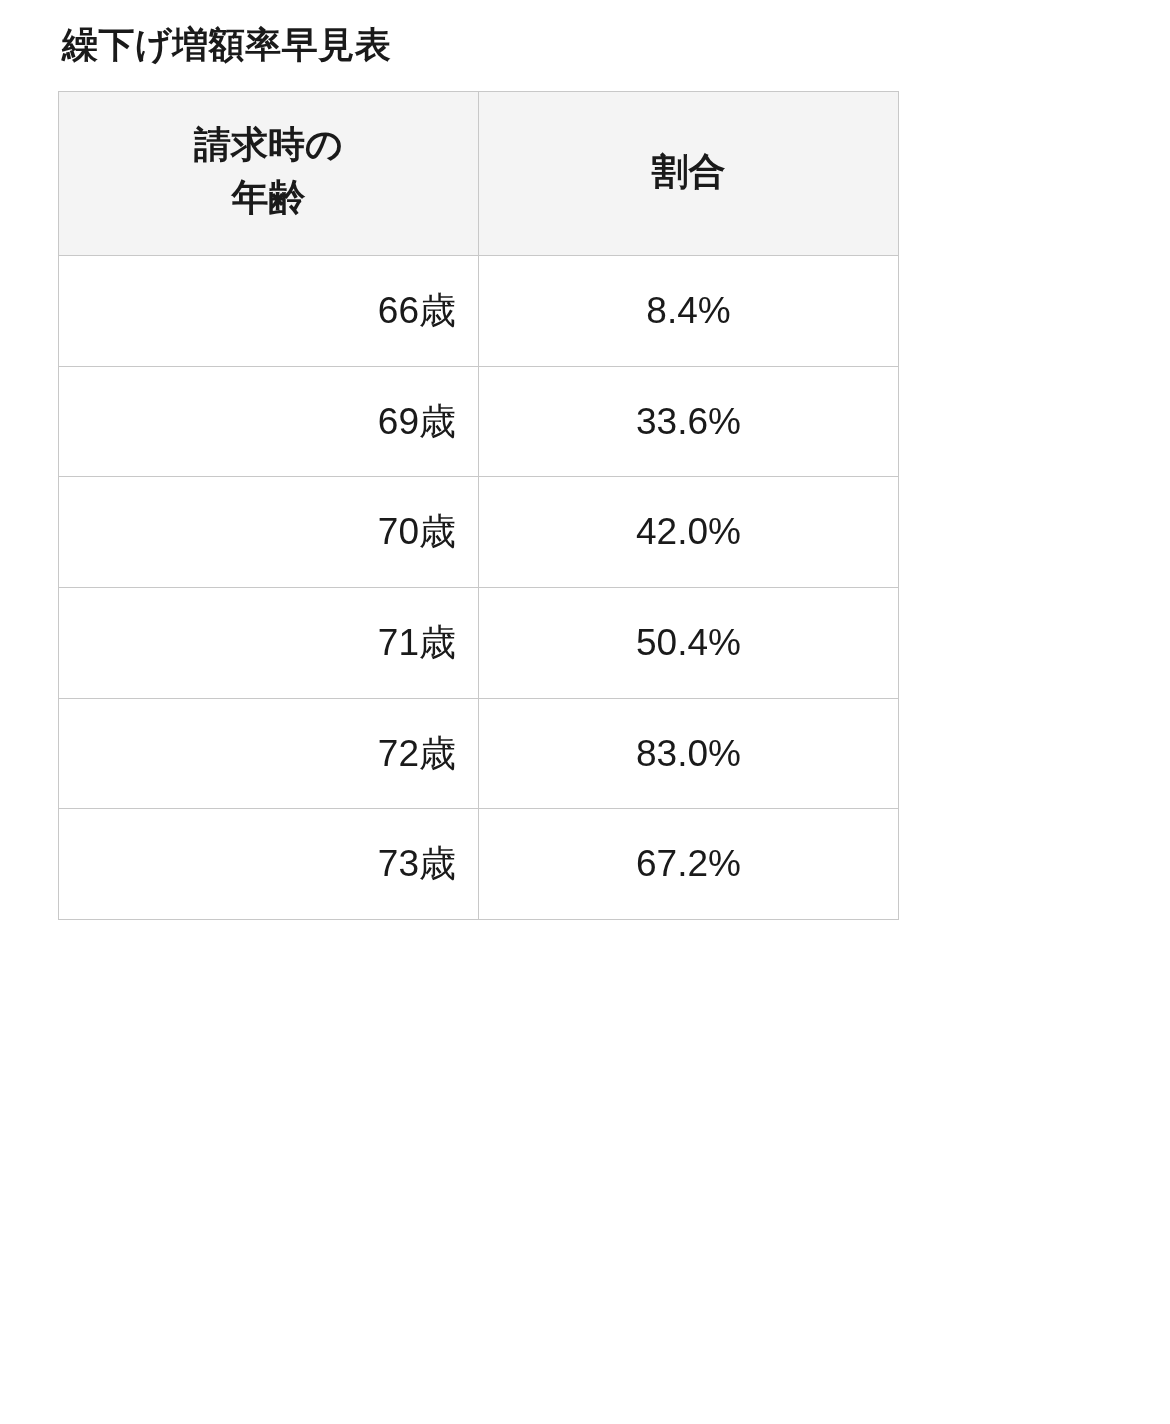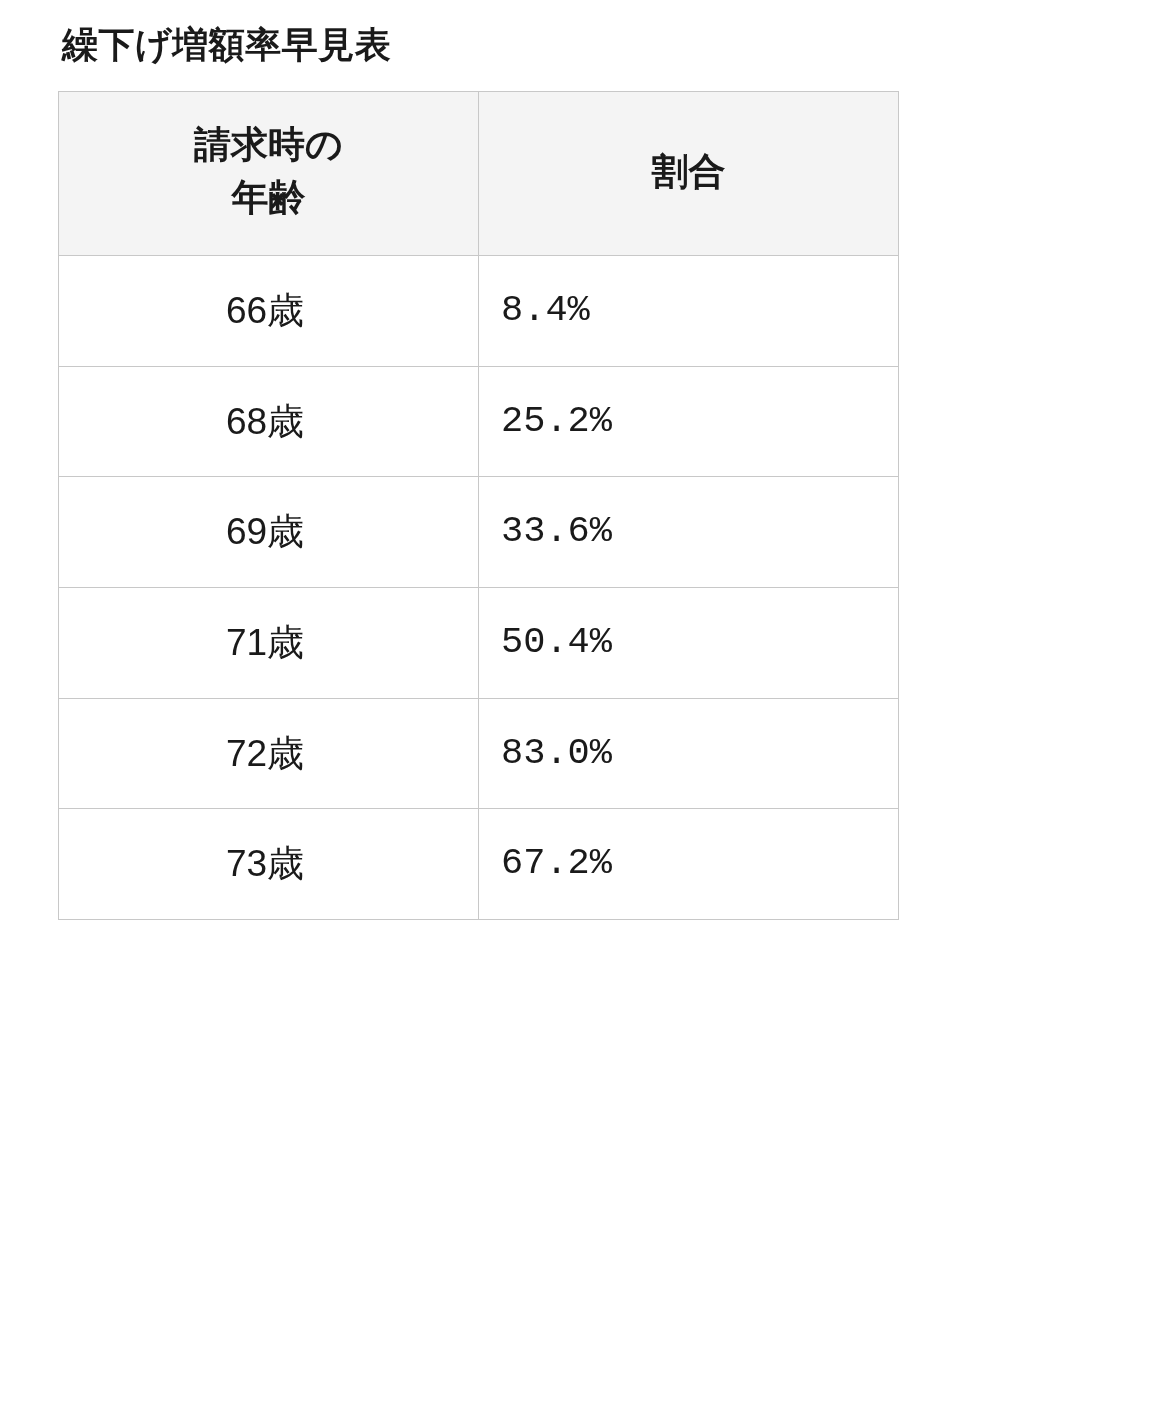--- a/index.html
+++ b/index.html
@@ -50,26 +50,25 @@
   table.rate-table thead th .hdr-line {
     display: block;
     text-align: center;
   }
   table.rate-table tbody td {
     padding: 28px 22px;
     vertical-align: middle;
     background: #ffffff;
   }
   table.rate-table tbody td.age {
-    text-align: center;
+    text-align: right;
     padding-left: 15px;
   }
   table.rate-table tbody td.rate {
-    text-align: left;
-    font-family: Liberation Mono, monospace;
+    text-align: center;
   }
 </style>
 </head>
 <body>
 
 <div class="page">
 
   <h1 class="page-title">繰下げ増額率早見表</h1>
 
   <table class="rate-table">
@@ -85,26 +84,26 @@
         </th>
         <th>割合</th>
       </tr>
     </thead>
     <tbody>
       <tr>
         <td class="age">66歳</td>
         <td class="rate">8.4%</td>
       </tr>
       <tr>
-        <td class="age">68歳</td>
-        <td class="rate">25.2%</td>
+        <td class="age">69歳</td>
+        <td class="rate">33.6%</td>
       </tr>
       <tr>
-        <td class="age">69歳</td>
-        <td class="rate">33.6%</td>
+        <td class="age">70歳</td>
+        <td class="rate">42.0%</td>
       </tr>
       <tr>
         <td class="age">71歳</td>
         <td class="rate">50.4%</td>
       </tr>
       <tr>
         <td class="age">72歳</td>
         <td class="rate">83.0%</td>
       </tr>
       <tr>

